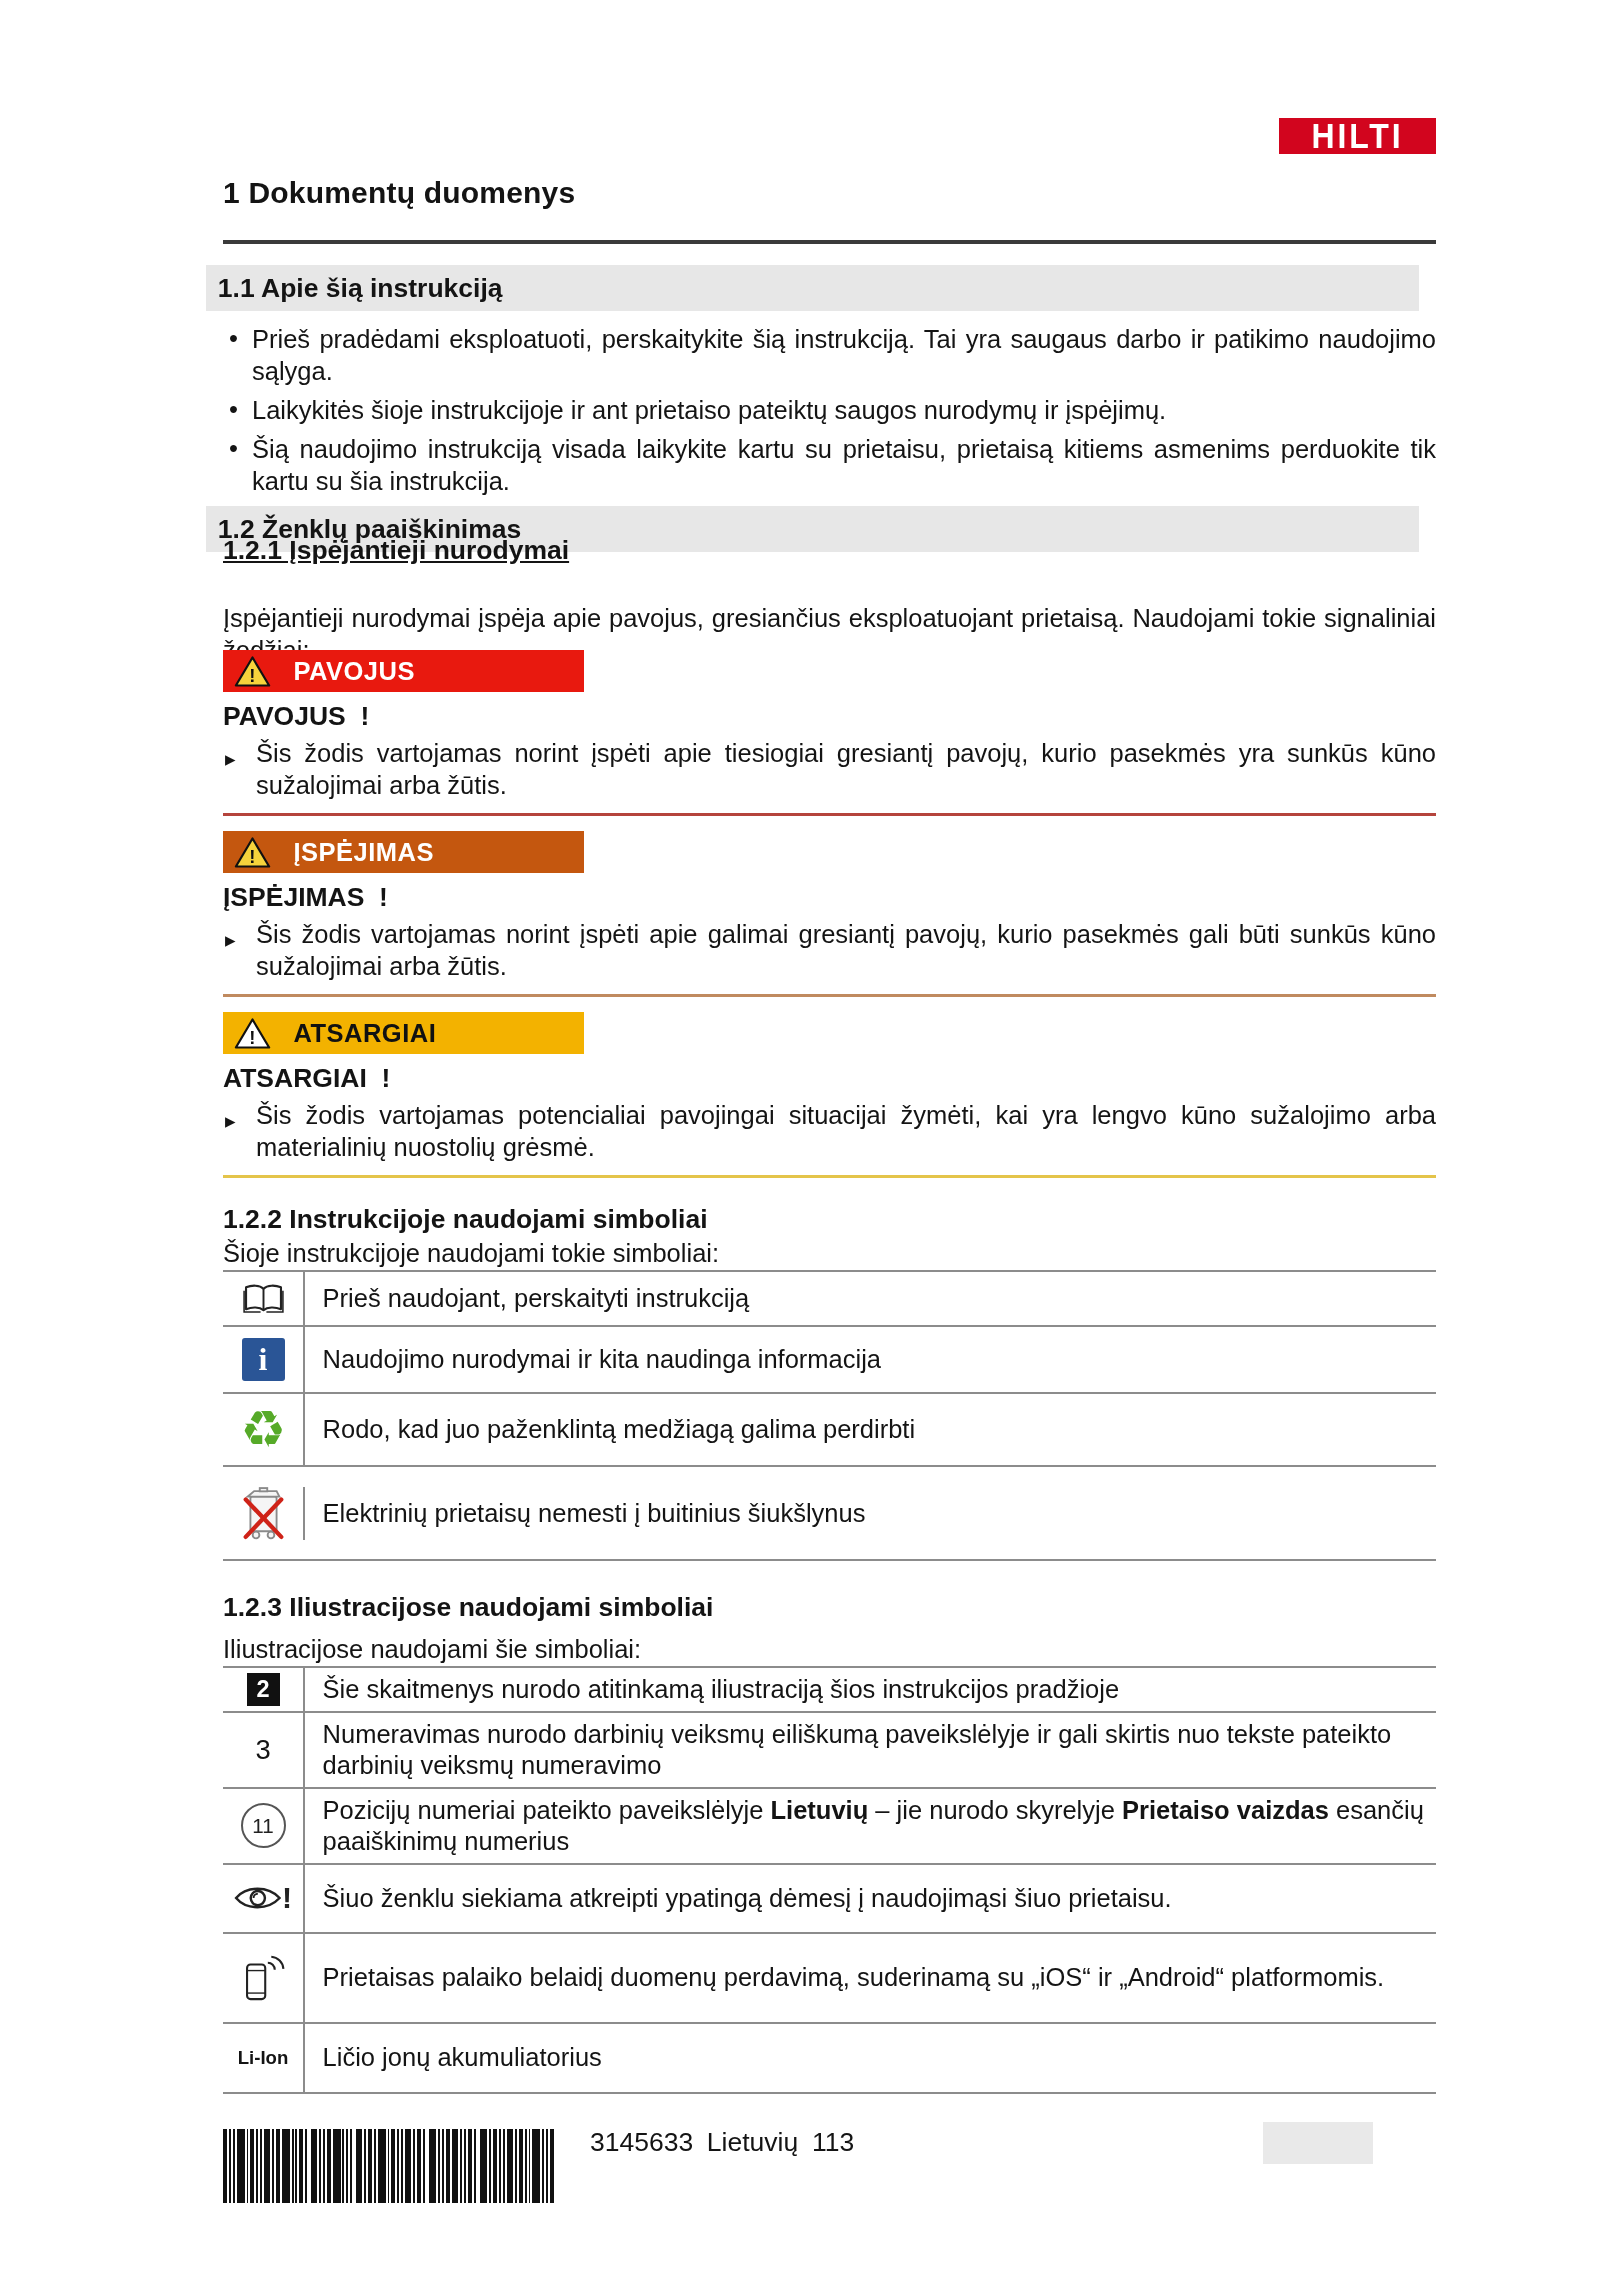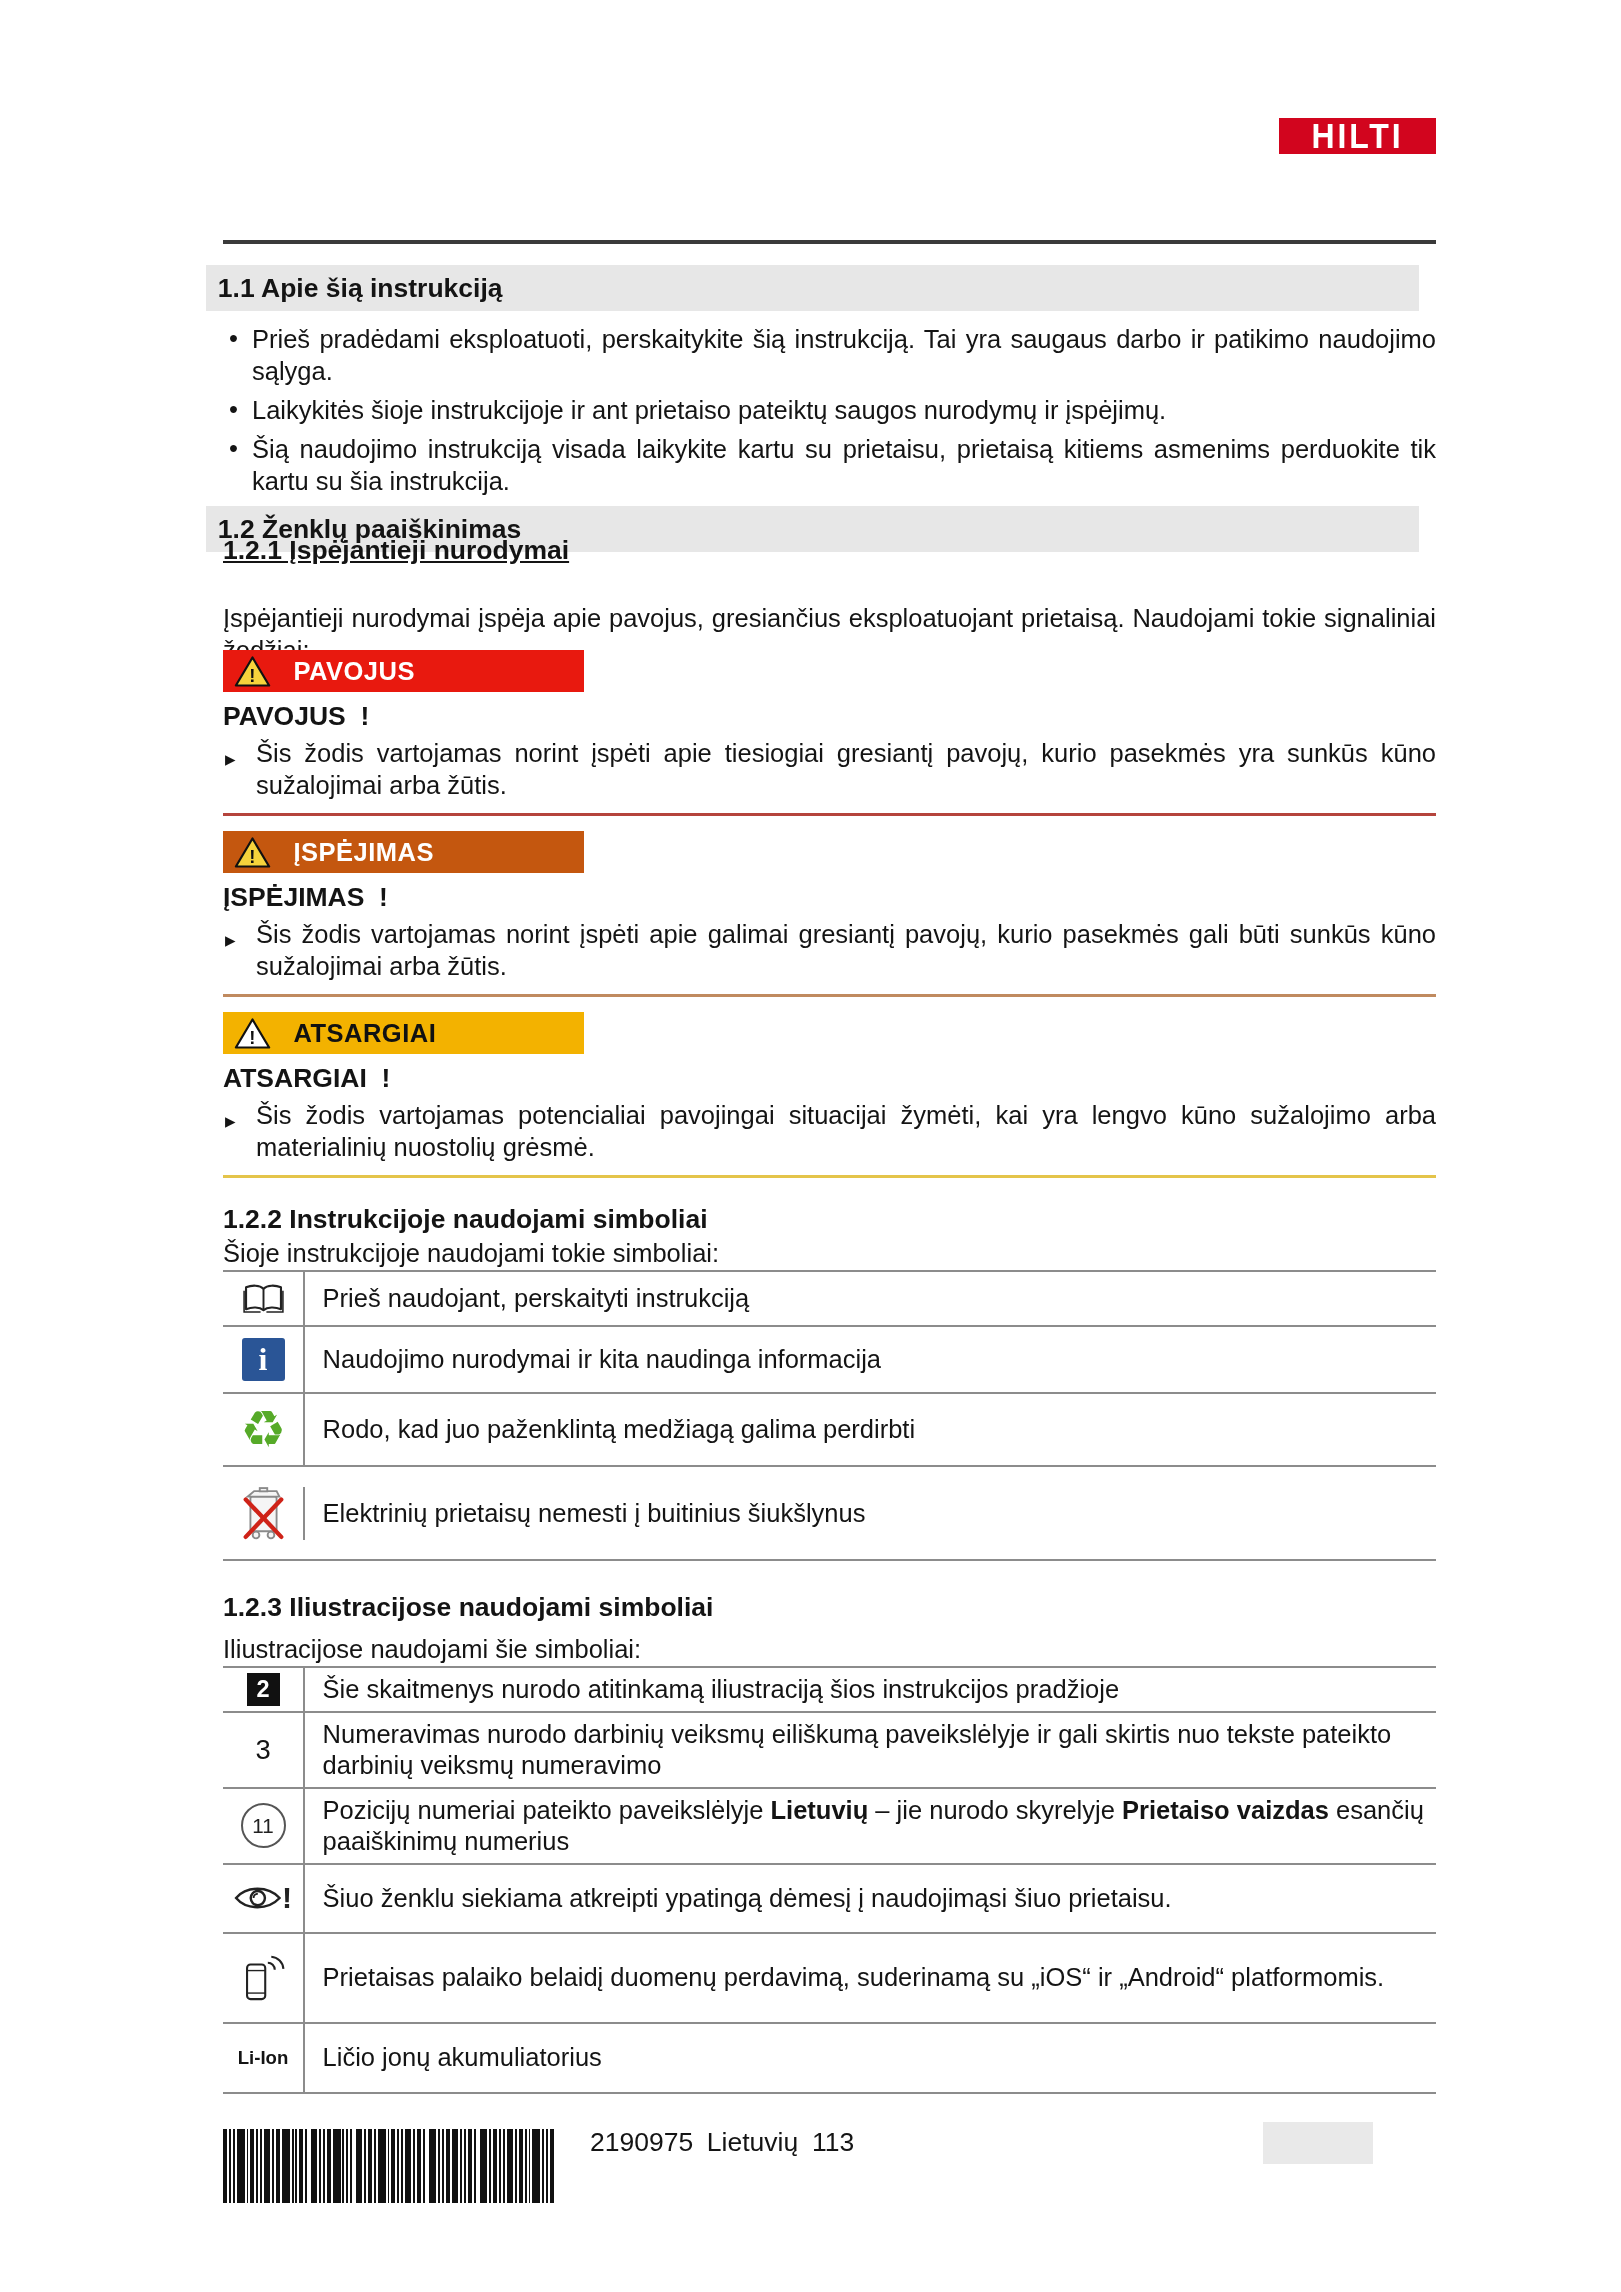--- a/index.html
+++ b/index.html
@@ -71,20 +71,21 @@
   .gray-box{left:1263px; top:2122px; width:110px; height:42px; background:#e9e9e9;}
 </style>
 </head>
 <body>
 
 <div class="page">
 
   <div class="abs logo">
     <span>HILTI</span>
   </div>
+  <div class="abs h1">1 Dokumentų duomenys</div>
   <div class="abs rule-main"></div>
 
   <div class="abs secbar bar11">1.1 Apie šią instrukciją</div>
   <div class="abs ul body-txt">
     <div class="li">Prieš pradėdami eksploatuoti, perskaitykite šią instrukciją. Tai yra saugaus darbo ir patikimo naudojimo sąlyga.</div>
     <div class="li">Laikykitės šioje instrukcijoje ir ant prietaiso pateiktų saugos nurodymų ir įspėjimų.</div>
     <div class="li">Šią naudojimo instrukciją visada laikykite kartu su prietaisu, prietaisą kitiems asmenims perduokite tik kartu su šia instrukcija.</div>
   </div>
 
   <div class="abs secbar bar12">1.2 Ženklų paaiškinimas</div>
@@ -297,18 +298,18 @@
         <rect x="308" y="0" width="2" height="75"></rect>
           <rect x="312" y="0" width="2" height="75"></rect>
           <rect x="316" y="0" width="8" height="75"></rect>
         <rect x="326" y="0" width="2" height="75"></rect>
           <rect x="330" y="0" width="2" height="75"></rect>
           <rect x="334" y="0" width="4" height="75"></rect>
       </g>
     </svg>
   </div>
   <div class="abs foot-code">
-    <span>2190975</span><span>Lietuvių</span><span>113</span>
+    <span>3145633</span><span>Lietuvių</span><span>113</span>
   </div>
   <div class="abs gray-box"></div>
 
 </div>
 
 
 </body></html>

